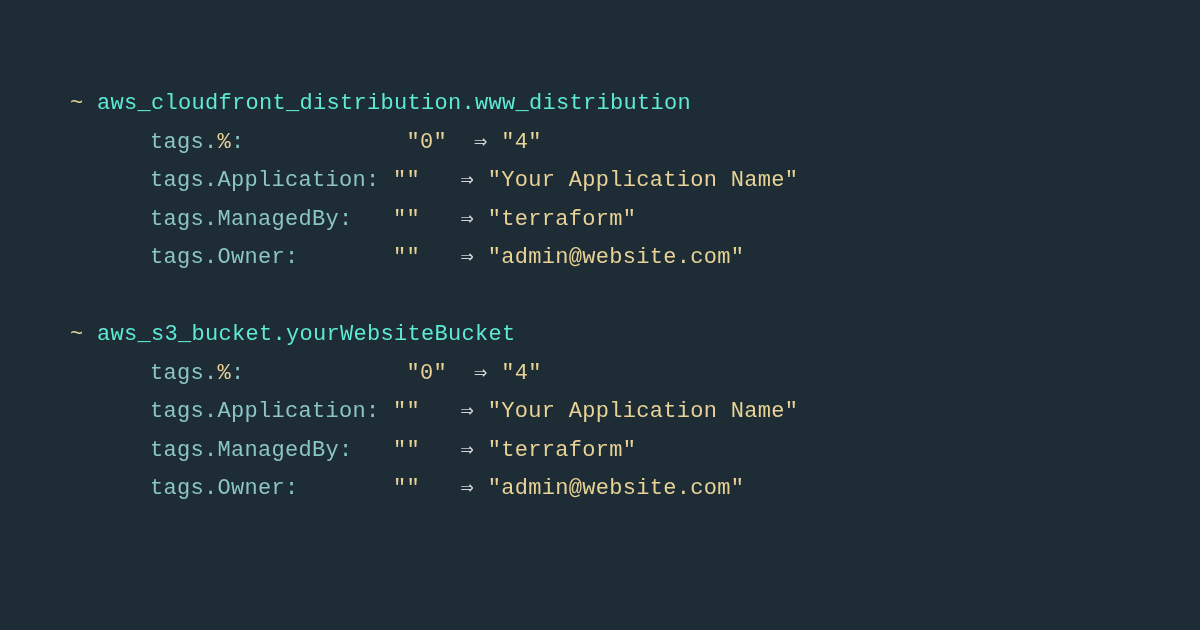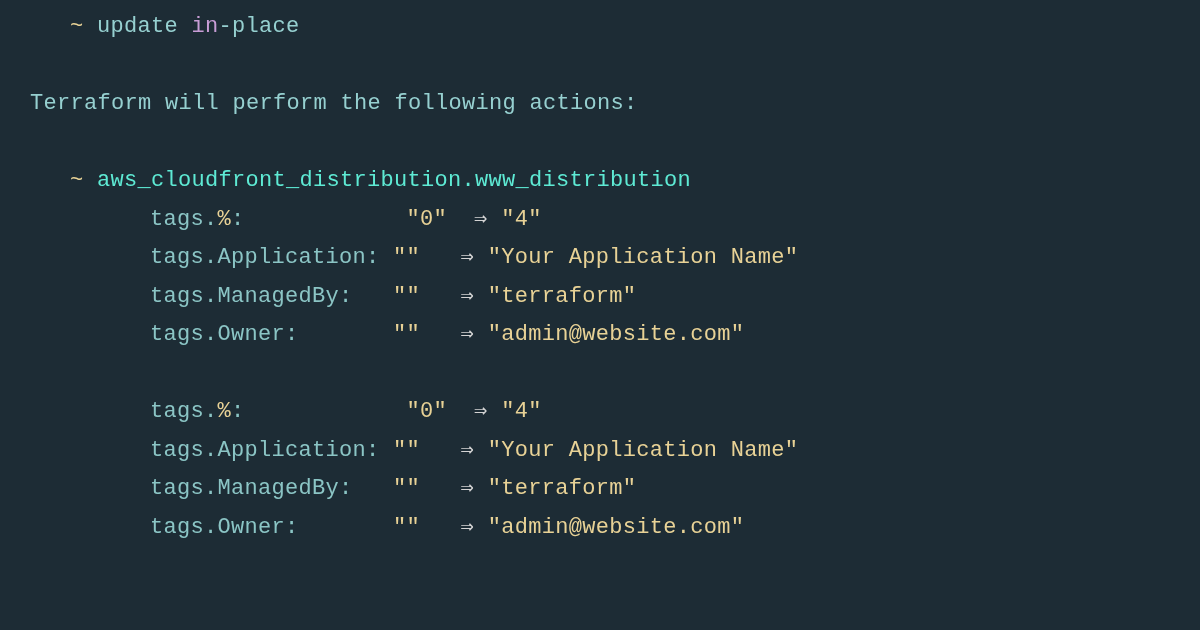--- a/index.html
+++ b/index.html
@@ -26,40 +26,39 @@
     .arrow { color: #d4d4d4; }
     .blank { height: 1.75em; }
     .indent1 { padding-left: 40px; }
     .indent2 { padding-left: 120px; }
   </style>
 </head>
 <body>
 
 <div>
 
-  <div class="line indent1"><span class="tilde">~</span><span class="default"> update </span><span class="keyword-in">in</span><span class="default">-place</span></div>
 
   <div class="blank"></div>
 
-  <div class="line default">Terraform will perform the following actions:</div>
 
   <div class="blank"></div>
 
   <div class="line indent1"><span class="tilde">~</span><span class="resource"> aws_cloudfront_distribution.www_distribution</span></div>
 
   <div class="line indent2"><span class="key">tags.</span><span class="punct">%</span><span class="key">:            </span><span class="string">"0"</span><span>  </span><span class="arrow">⇒</span><span> </span><span class="string">"4"</span></div>
 
   <div class="line indent2"><span class="key">tags.Application</span><span class="punct"></span><span class="key">: </span><span class="string">""</span><span>   </span><span class="arrow">⇒</span><span> </span><span class="string">"Your Application Name"</span></div>
 
   <div class="line indent2"><span class="key">tags.ManagedBy</span><span class="punct"></span><span class="key">:   </span><span class="string">""</span><span>   </span><span class="arrow">⇒</span><span> </span><span class="string">"terraform"</span></div>
 
   <div class="line indent2"><span class="key">tags.Owner</span><span class="punct"></span><span class="key">:       </span><span class="string">""</span><span>   </span><span class="arrow">⇒</span><span> </span><span class="string">"admin@website.com"</span></div>
 
   <div class="blank"></div>
 
+  <div class="line indent1"><span class="tilde">~</span><span class="resource"> aws_s3_bucket.yourWebsiteBucket</span></div>
 
   <div class="line indent2"><span class="key">tags.</span><span class="punct">%</span><span class="key">:            </span><span class="string">"0"</span><span>  </span><span class="arrow">⇒</span><span> </span><span class="string">"4"</span></div>
 
   <div class="line indent2"><span class="key">tags.Application</span><span class="punct"></span><span class="key">: </span><span class="string">""</span><span>   </span><span class="arrow">⇒</span><span> </span><span class="string">"Your Application Name"</span></div>
 
   <div class="line indent2"><span class="key">tags.ManagedBy</span><span class="punct"></span><span class="key">:   </span><span class="string">""</span><span>   </span><span class="arrow">⇒</span><span> </span><span class="string">"terraform"</span></div>
 
   <div class="line indent2"><span class="key">tags.Owner</span><span class="punct"></span><span class="key">:       </span><span class="string">""</span><span>   </span><span class="arrow">⇒</span><span> </span><span class="string">"admin@website.com"</span></div>
 
 </div>

